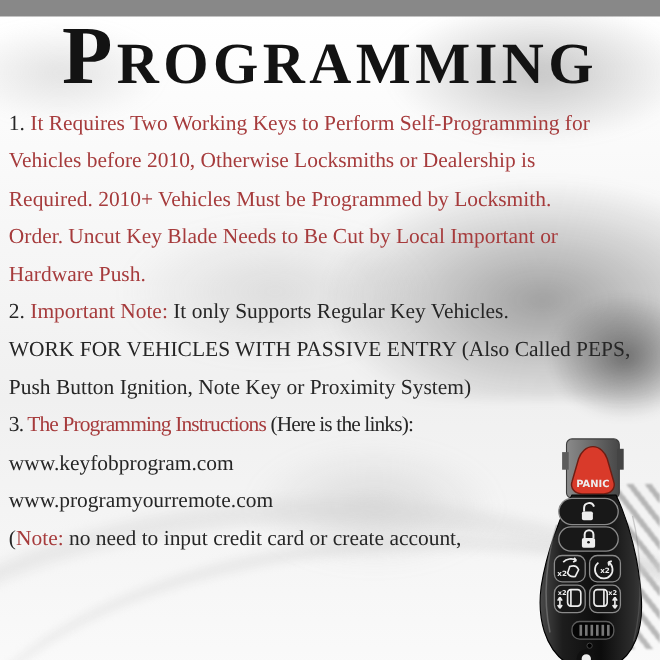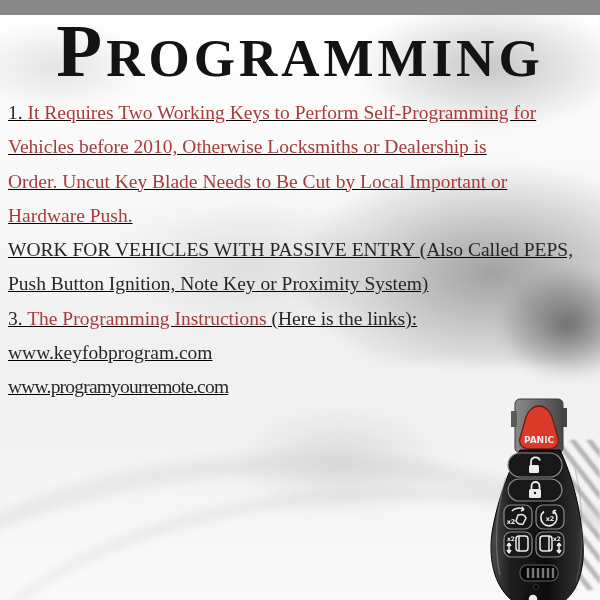--- a/index.html
+++ b/index.html
@@ -30,21 +30,21 @@
   .bg-curve2 { bottom:-365px; left:-60px; width:920px; height:480px; border-radius:50%;
                border-top:13px solid rgba(214,214,214,.38); filter:blur(4px); background:transparent; }
   
   .title {
     position:absolute; top:0; left:0; width:100%; z-index:2;
     text-align:center; font-variant:small-caps; font-weight:bold;
     font-size:75px; line-height:72px; letter-spacing:4px; color:var(--title,#131313);
   }
   
   .text { position:absolute; top:81px; left:8px; z-index:2; }
-  .line { height:34.3px; line-height:34.3px; font-size:19.5px; white-space:nowrap;text-decoration:underline; }
+  .line { height:34.3px; line-height:34.3px; font-size:19.5px; white-space:nowrap; }
   .line:nth-child(9) { letter-spacing:-0.8px; }  
   .seg-red   { color:var(--red,#a63b3c); }
   .seg-black { color:var(--ink,#262626); }
   
   .fob { position:absolute; left:478px; top:378px; width:120px; height:223px; z-index:3; }
   .fob text { font-family:"DejaVu Sans", sans-serif; font-weight:bold; fill:var(--icon_white,#ededed); }
 </style>
 </head>
 <body>
 
@@ -58,27 +58,30 @@
   <div class="bg bg-wheel"></div>
   <div class="bg bg-tread"></div>
   <div class="bg bg-curve1"></div>
   <div class="bg bg-curve2"></div>
 
   <div class="title">Programming</div>
 
   <div class="text">
       <div class="line"><span class="seg-black">1. </span><span class="seg-red">It Requires Two Working Keys to Perform Self-Programming for</span></div>
       <div class="line"><span class="seg-red">Vehicles before 2010, Otherwise Locksmiths or Dealership is</span></div>
+      <div class="line"><span class="seg-red">Required. 2010+ Vehicles Must be Programmed by Locksmith.</span></div>
       <div class="line"><span class="seg-red">Order. Uncut Key Blade Needs to Be Cut by Local Important or</span></div>
       <div class="line"><span class="seg-red">Hardware Push.</span></div>
+      <div class="line"><span class="seg-black">2. </span><span class="seg-red">Important Note:</span><span class="seg-black"> It only Supports Regular Key Vehicles.</span></div>
       <div class="line"><span class="seg-black">WORK FOR VEHICLES WITH PASSIVE ENTRY (Also Called PEPS,</span></div>
       <div class="line"><span class="seg-black">Push Button Ignition, Note Key or Proximity System)</span></div>
       <div class="line"><span class="seg-black">3. </span><span class="seg-red">The Programming Instructions</span><span class="seg-black"> (Here is the links):</span></div>
       <div class="line"><span class="seg-black">www.keyfobprogram.com</span></div>
       <div class="line"><span class="seg-black">www.programyourremote.com</span></div>
+      <div class="line"><span class="seg-black">(</span><span class="seg-red">Note:</span><span class="seg-black"> no need to input credit card or create account,</span></div>
     </div>
 
   <svg class="fob" viewBox="0 0 120 223" xmlns="http://www.w3.org/2000/svg">
     <defs>
       <linearGradient id="insertGrad" x1="0" y1="0" x2="1" y2="0">
         <stop offset="0" stop-color="#8a8a8a"></stop>
           <stop offset=".5" stop-color="#696969"></stop>
           <stop offset="1" stop-color="#474747"></stop>
       </linearGradient>
       <linearGradient id="bodyGrad" x1="0" y1="0" x2="1" y2="0">

